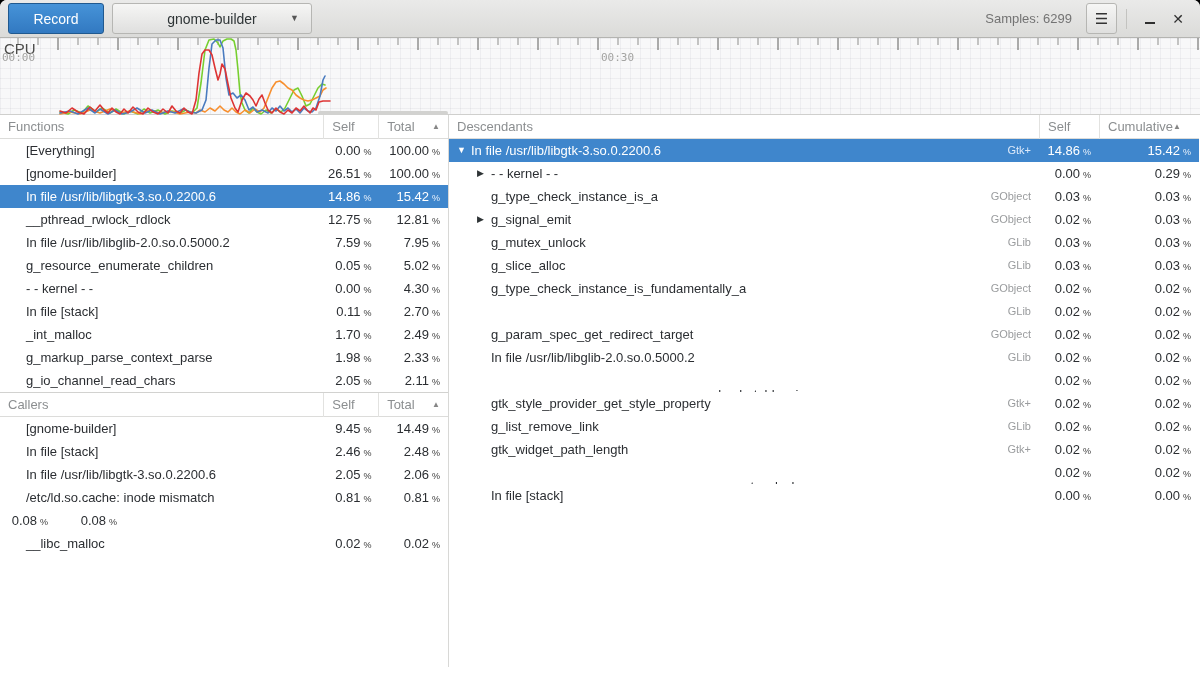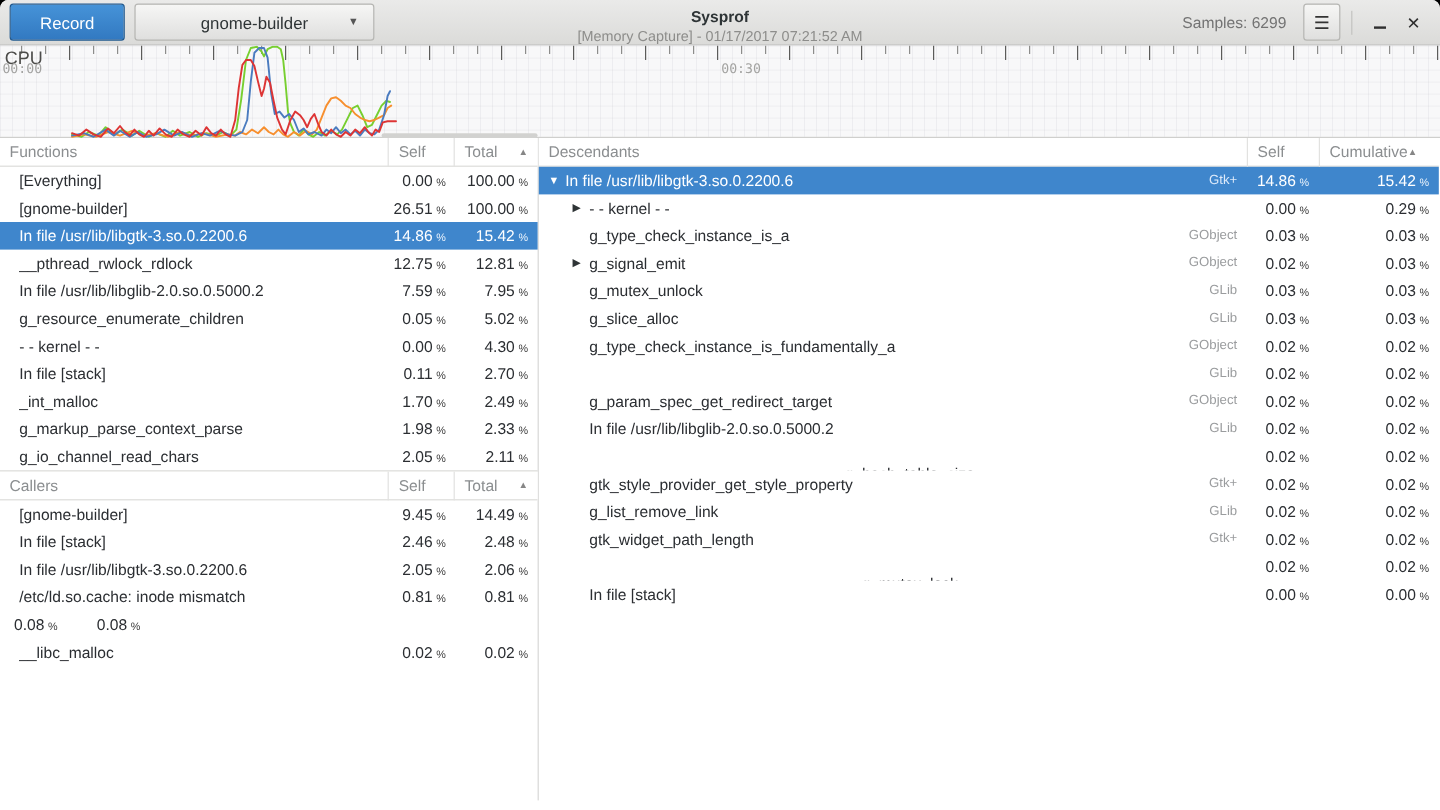--- a/index.html
+++ b/index.html
@@ -40,21 +40,21 @@
   .right { width:750px; }
 
   .thead { display:flex; height:24px; border-bottom:1px solid #dcdcda; background:#fff; align-items:center; color:#8b8e90; }
   .hc { height:24px; line-height:23px; padding-left:8px; overflow:hidden; white-space:nowrap; }
   .hc.val { border-left:1px solid #e2e2e0; display:flex; align-items:center; }
   .hc .arrow { margin-left:auto; margin-right:8px; font-size:8px; color:#868686; }
 
   .row { display:flex; height:23px; line-height:23px; white-space:nowrap; }
   .row.selected { background:#3f86cc; color:#fff; }
   .cell { overflow:hidden; }
-  .c-name { padding-left:16px; flex:0 0 auto; display:flex; align-items:center; }
+  .c-name { padding-left:26px; flex:0 0 auto; display:flex; align-items:center; }
   .num-cell { text-align:right; }
   .pct { font-size:9px; color:#3c3c3c; margin-left:3px; }
   .row.selected .pct { color:#eaf2fb; }
 
   
   .left .c-name { width:324px; }
   .left .c-self { width:55px; padding-right:7px; }
   .left .c-total { width:70px; padding-right:8px; }
   .left .h-name { width:324px; }
   .left .h-self { width:55px; }
@@ -77,24 +77,20 @@
 <body>
 
 <div class="window">
 
   <div class="headerbar">
     <button class="btn record-btn">Record</button>
     <button class="btn target-btn">
       <span>gnome-builder</span>
       <span class="chev">▼</span>
     </button>
-    <div class="titles">
-      <div class="title">Sysprof</div>
-      <div class="subtitle">[Memory Capture] - 01/17/2017 07:21:52 AM</div>
-    </div>
     <div class="samples">Samples: 6299</div>
     <button class="btn menu-btn">
       <span>☰</span>
     </button>
     <div class="hb-sep"></div>
     <button class="win-btn"><span class="min-glyph"></span></button>
     <button class="win-btn"><span>✕</span></button>
   </div>
 
   <div class="graph">

